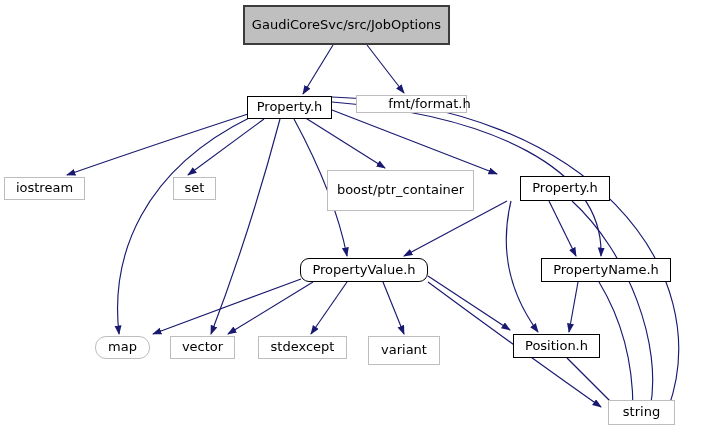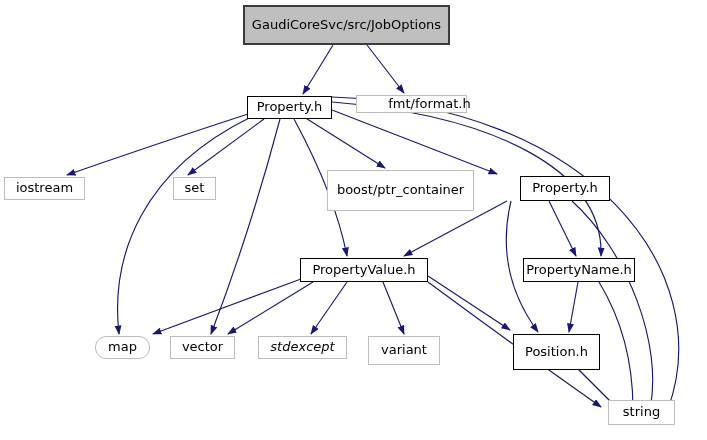--- a/index.html
+++ b/index.html
@@ -92,38 +92,38 @@
       </div>
       <div class="node external" style="left: 159px; top: 177px; width: 43px; height: 23px; margin-left: 14px;">
         <div>set</div>
       </div>
       <div class="node external" style="left: 327px; top: 170px; width: 147px; height: 41px; gap: 48px;">
         <div>boost/ptr_container</div>
       </div>
       <div class="node internal" style="left: 500px; top: 176px; width: 90px; height: 25px; margin-left: 20px;">
         <div>Property.h</div>
       </div>
-      <div class="node internal" style="left: 300px; top: 258px; width: 128px; height: 24px;">
+      <div class="node internal" style="left: 300px; top: 258px; width: 128px; height: 24px; border-radius: 9px;">
         <div>PropertyValue.h</div>
       </div>
-      <div class="node internal" style="left: 523px; top: 258px; width: 112px; height: 24px;">
+      <div class="node internal" style="left: 541px; top: 258px; width: 130px; height: 24px;">
         <div>PropertyName.h</div>
       </div>
       <div class="node external" style="left: 95px; top: 336px; width: 55px; height: 23px; border-radius: 11px;">
         <div>map</div>
       </div>
       <div class="node external" style="left: 170px; top: 336px; width: 65px; height: 23px;">
         <div>vector</div>
       </div>
-      <div class="node external" style="left: 258px; top: 336px; width: 89px; height: 23px; font-style: italic;">
+      <div class="node external" style="left: 258px; top: 336px; width: 89px; height: 23px;">
         <div>stdexcept</div>
       </div>
       <div class="node external" style="left: 368px; top: 336px; width: 72px; height: 29px;">
         <div>variant</div>
       </div>
-      <div class="node internal" style="left: 513px; top: 334px; width: 87px; height: 36px;">
+      <div class="node internal" style="left: 513px; top: 334px; width: 87px; height: 24px;">
         <div>Position.h</div>
       </div>
       <div class="node external" style="left: 608px; top: 400px; width: 67px; height: 25px;">
         <div>string</div>
       </div>
     </div>
 </div>
 
 </body></html>

